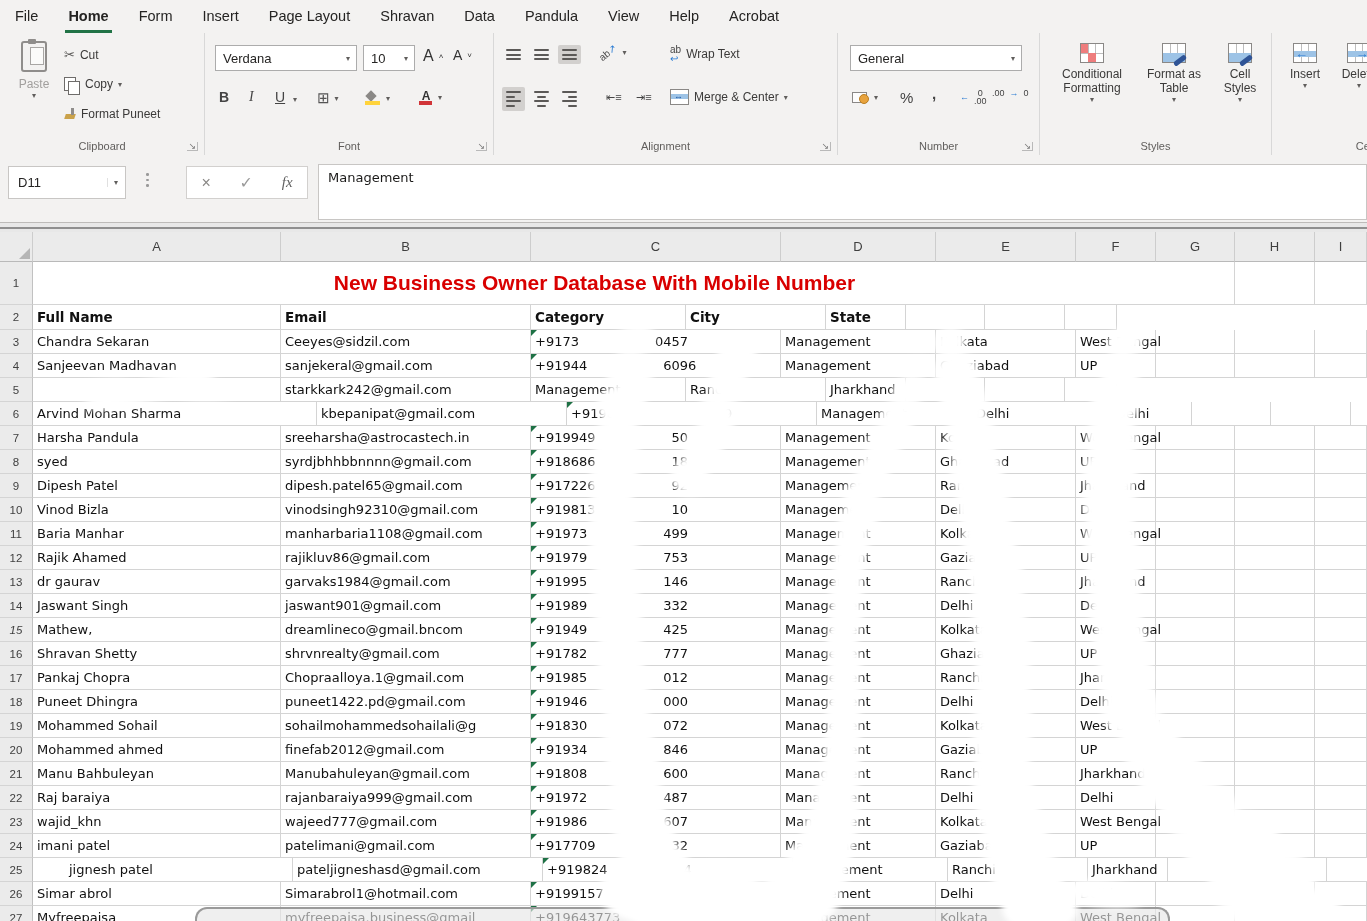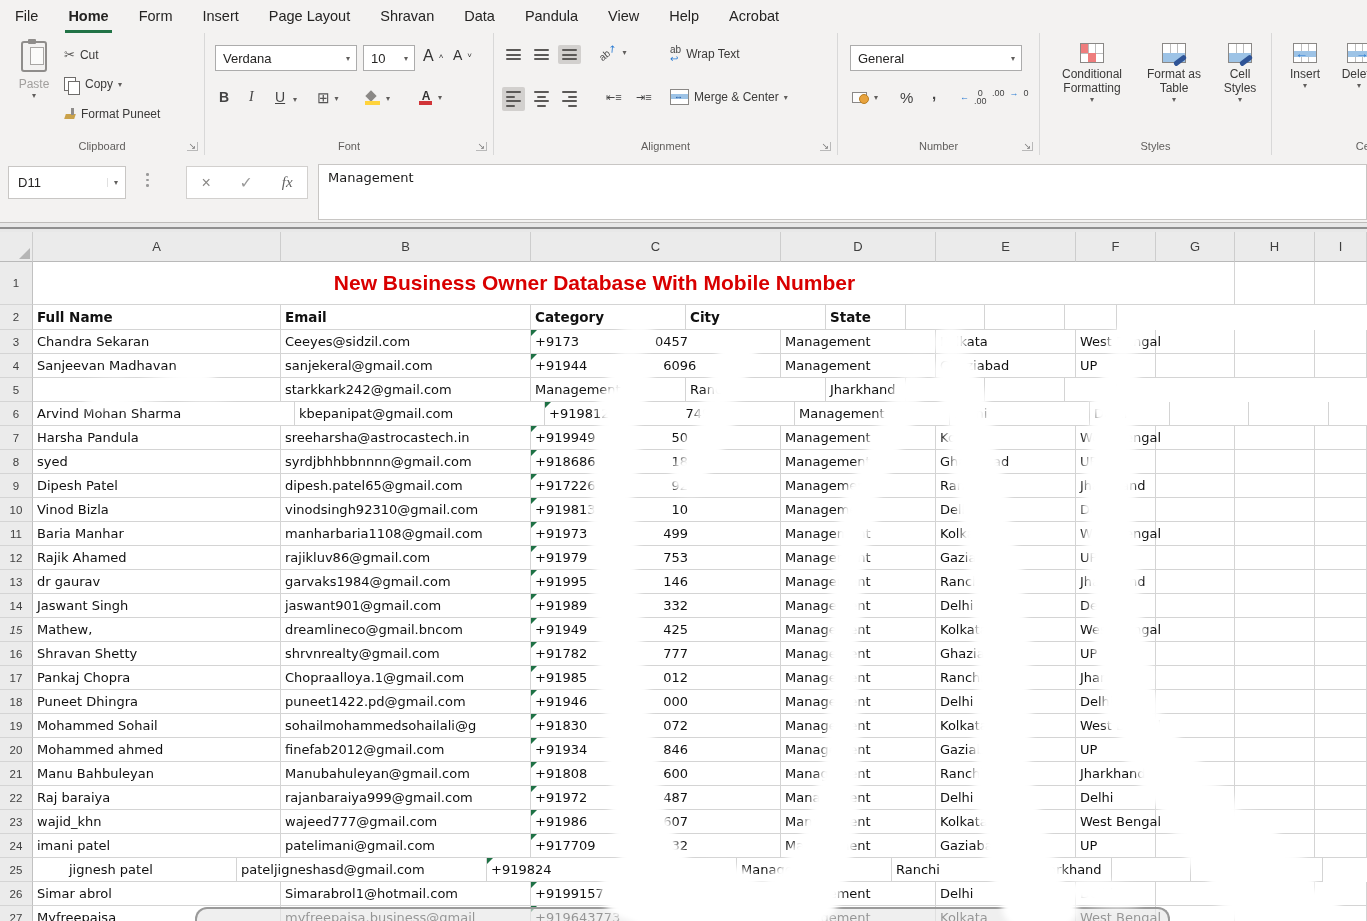--- a/index.html
+++ b/index.html
@@ -423,21 +423,21 @@
         <div class="cell" style="width: 248px; height: 24px;"></div>
         <div class="cell" style="width: 250px; height: 24px;">starkkark242@gmail.com</div>
         <div class="cell" style="width: 155px; height: 24px;">Management</div>
         <div class="cell" style="width: 140px; height: 24px;">Ranchi</div>
         <div class="cell open" style="width: 80px; height: 24px;">Jharkhand</div>
         <div class="cell" style="width: 79px; height: 24px;"></div>
         <div class="cell" style="width: 80px; height: 24px;"></div>
         <div class="cell" style="width: 52px; height: 24px;"></div>
       </div>
       <div class="grow" style="top: 402px; height: 24px;">
-        <div class="cell" style="width: 262px; height: 24px;">Arvind Mohan Sharma</div>
+        <div class="cell" style="width: 284px; height: 24px;">Arvind Mohan Sharma</div>
         <div class="cell" style="width: 250px; height: 24px;">kbepanipat@gmail.com</div>
         <div class="cell phone open" style="width: 250px; height: 24px;">
           <div class="tri"></div>
           <span>+919812</span>
           <span class="pgap"></span>
           <span>749</span>
         </div>
         <div class="cell" style="width: 155px; height: 24px;">Management</div>
         <div class="cell" style="width: 140px; height: 24px;">Delhi</div>
         <div class="cell open" style="width: 80px; height: 24px;">Delhi</div>
@@ -727,21 +727,21 @@
           <span>32</span>
         </div>
         <div class="cell" style="width: 155px; height: 24px;">Management</div>
         <div class="cell" style="width: 140px; height: 24px;">Gaziabad</div>
         <div class="cell open" style="width: 80px; height: 24px;">UP</div>
         <div class="cell" style="width: 79px; height: 24px;"></div>
         <div class="cell" style="width: 80px; height: 24px;"></div>
         <div class="cell" style="width: 52px; height: 24px;"></div>
       </div>
       <div class="grow" style="top: 858px; height: 24px;">
-        <div class="cell" style="width: 204px; height: 24px; padding-left: 36px;">jignesh patel</div>
+        <div class="cell" style="width: 260px; height: 24px; padding-left: 36px;">jignesh patel</div>
         <div class="cell" style="width: 250px; height: 24px;">pateljigneshasd@gmail.com</div>
         <div class="cell phone open" style="width: 250px; height: 24px;">
           <div class="tri"></div>
           <span>+919824</span>
           <span class="pgap"></span>
           <span>4</span>
         </div>
         <div class="cell" style="width: 155px; height: 24px;">Management</div>
         <div class="cell" style="width: 140px; height: 24px;">Ranchi</div>
         <div class="cell open" style="width: 80px; height: 24px;">Jharkhand</div>

